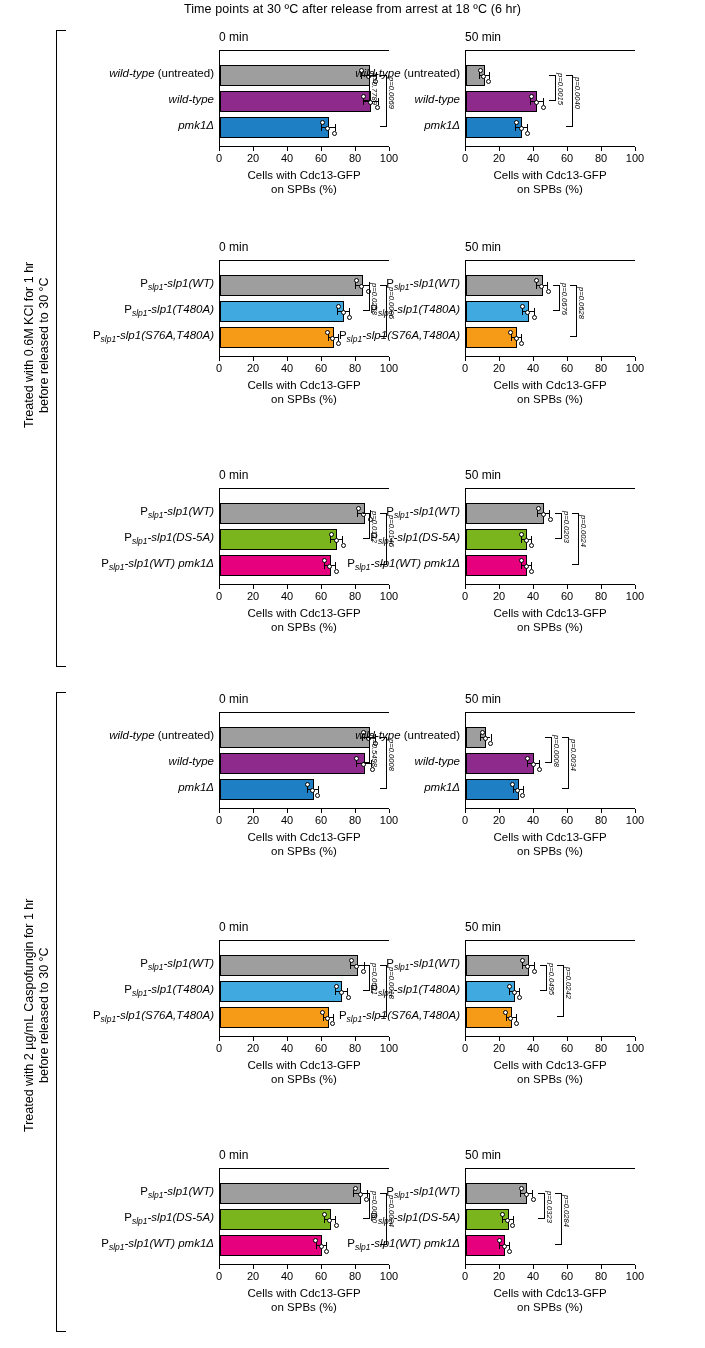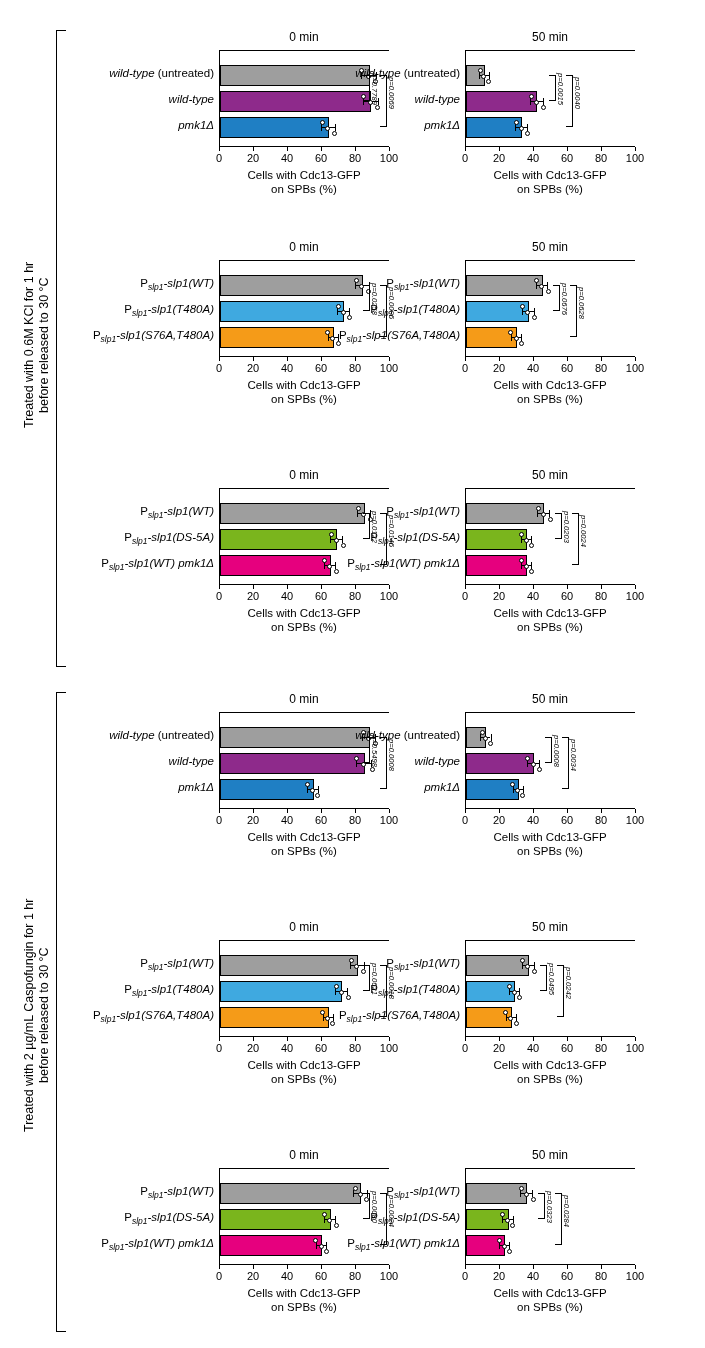--- a/index.html
+++ b/index.html
@@ -21,21 +21,21 @@
     width:9px;
   }
   .group-label{
     position:absolute;writing-mode:vertical-rl;transform:rotate(180deg);
     font-size:12.5px;text-align:center;line-height:15px;
   }
 
   
   .panel{position:absolute;}
   .panel-title{
-    position:absolute;font-size:12px;text-align:center;width:100%;
+    position:absolute;font-size:12px;width:100%;
     top:-20px;left:0;
   }
   .axis-line{position:absolute;background:#000;}
   .tick{position:absolute;width:1px;background:#000;height:4px;}
   .ticklabel{position:absolute;font-size:11px;text-align:center;width:30px;}
   .xlabel{position:absolute;font-size:11.5px;text-align:center;line-height:14px;width:100%;}
 
   .bar{position:absolute;border:1px solid #000;box-sizing:border-box;}
   .catlabel{
     position:absolute;font-size:11.5px;text-align:right;white-space:nowrap;
@@ -53,20 +53,21 @@
     position:absolute;font-size:7.6px;writing-mode:vertical-rl;
     white-space:nowrap;font-style:italic;
   }
   .siglabel .plain{font-style:normal;}
 </style>
 </head>
 <body>
 
 <div class="fig">
 
+  <div class="top-title">Time points at 30 ºC after release from arrest at 18 ºC (6 hr)</div>
 
   <div class="group-bracket" style="left:56px;top:30px;height:635px;"></div>
   <div class="group-label" style="left:22px;top:195px;height:300px;width:32px;">Treated with 0.6M KCl for 1 hr<br>before released to 30 °C</div>
 
   <div class="group-bracket" style="left:56px;top:692px;height:638px;"></div>
   <div class="group-label" style="left:22px;top:830px;height:370px;width:32px;">Treated with 2 µg/mL Caspofungin for 1 hr<br>before released to 30 °C</div>
 
   <div id="panels">
       <div class="panel" style="left: 219px; top: 50px; width: 170px; height: 142px;">
         <div class="panel-title">0 min</div>

